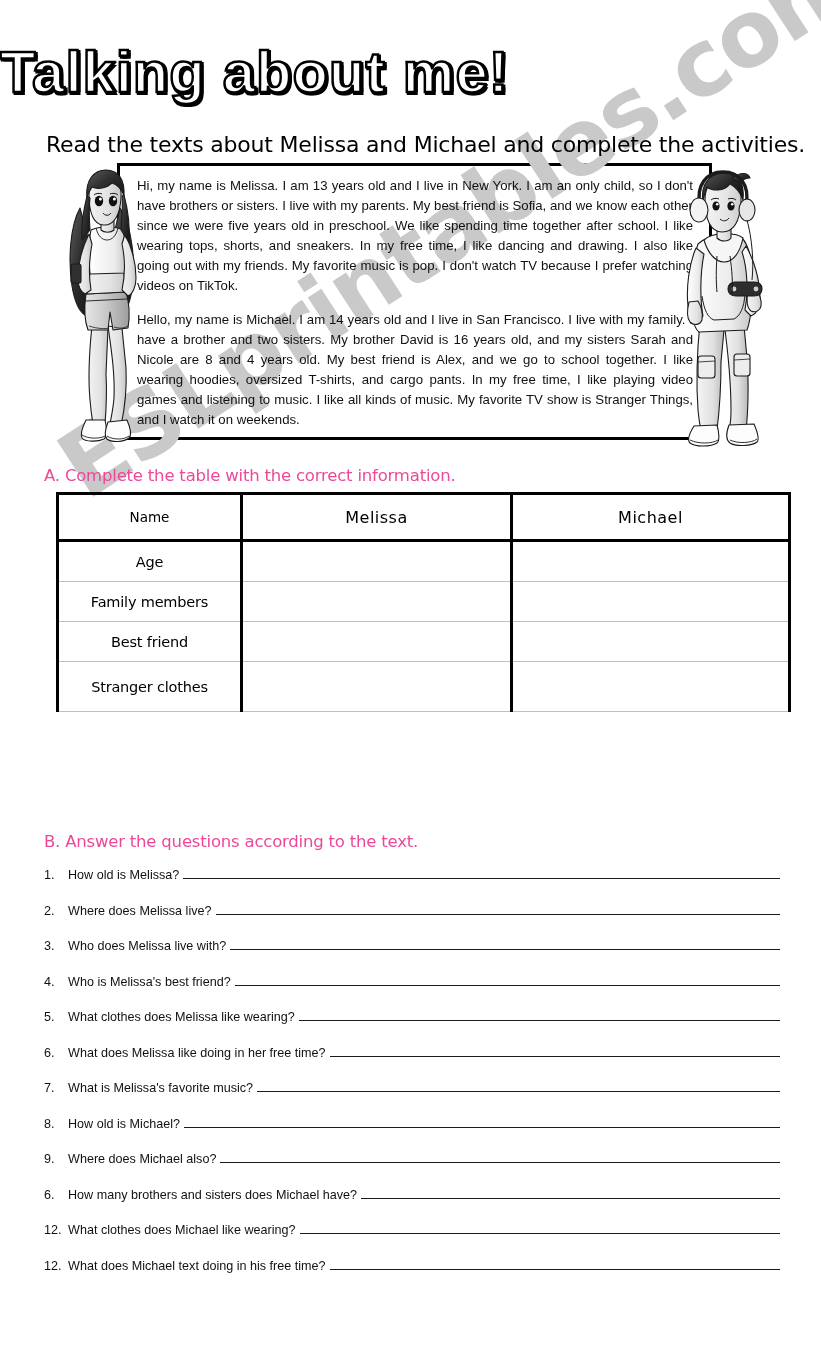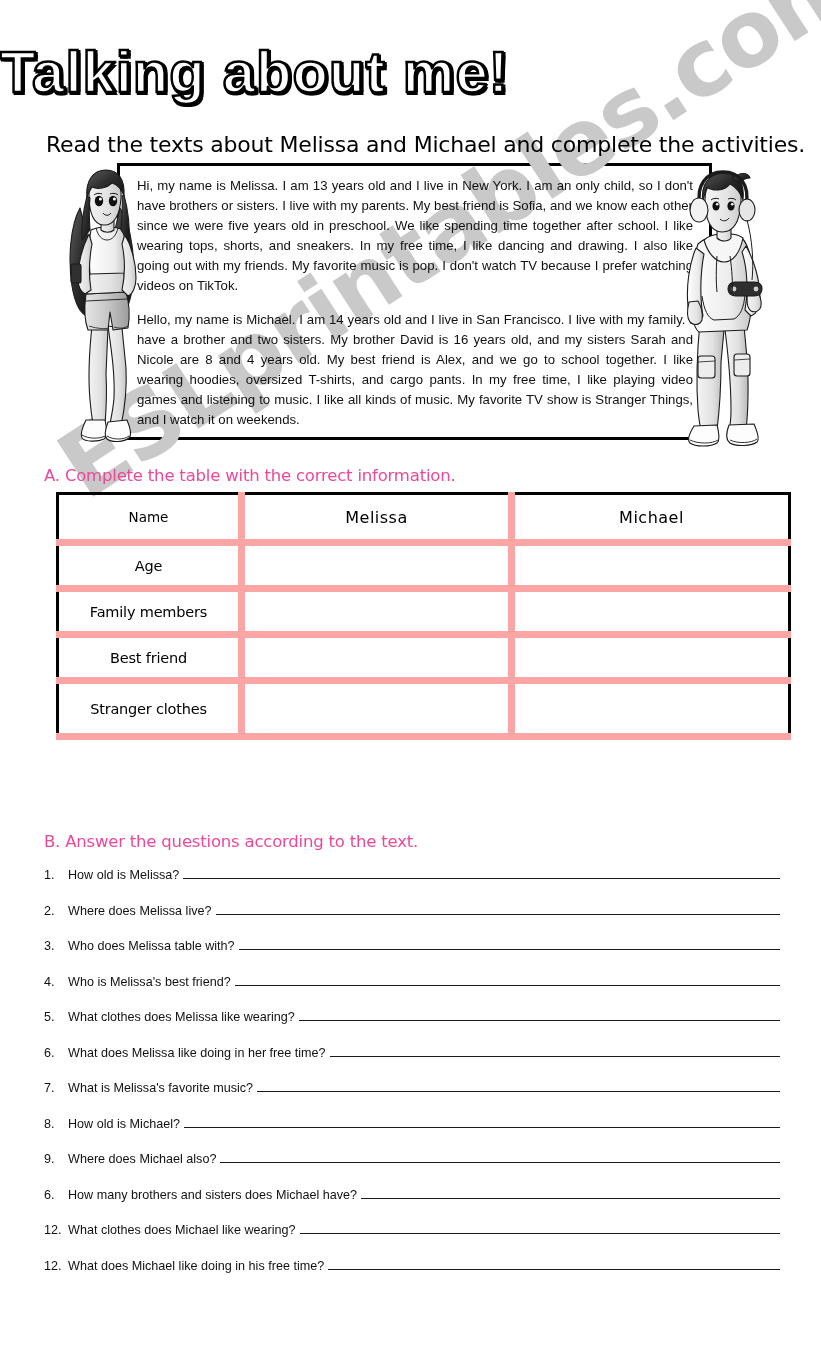--- a/index.html
+++ b/index.html
@@ -127,21 +127,21 @@
     width: 732px;
     border-collapse: collapse;
     table-layout: fixed;
     z-index: 6;
     background: transparent;
   }
   #info-table col.c1 { width: 184px; }
   #info-table col.c2 { width: 270px; }
   #info-table col.c3 { width: 278px; }
   #info-table td {
-    border: 7px solid #fca5a5;
+    border: 1px solid #fca5a5;
     padding: 0;
     text-align: center;
     vertical-align: middle;
     background: transparent;
   }
   #info-table .outer-l { border-left: 3px solid #000000; }
   #info-table .outer-r { border-right: 3px solid #000000; }
   #info-table .outer-t { border-top: 3px solid #000000; }
   #info-table .outer-b { border-bottom: 3px solid #000000; }
   #info-table .thick-r { border-right: 3px solid #000000; }
@@ -419,21 +419,21 @@
       <span class="q-text">How old is Melissa?</span>
       <span class="q-line"></span>
     </div>
     <div class="q-row">
       <span class="q-num">2.</span>
       <span class="q-text">Where does Melissa live?</span>
       <span class="q-line"></span>
     </div>
     <div class="q-row">
       <span class="q-num">3.</span>
-      <span class="q-text">Who does Melissa table with?</span>
+      <span class="q-text">Who does Melissa live with?</span>
       <span class="q-line"></span>
     </div>
     <div class="q-row">
       <span class="q-num">4.</span>
       <span class="q-text">Who is Melissa's best friend?</span>
       <span class="q-line"></span>
     </div>
     <div class="q-row">
       <span class="q-num">5.</span>
       <span class="q-text">What clothes does Melissa like wearing?</span>
@@ -464,18 +464,18 @@
       <span class="q-text">How many brothers and sisters does Michael have?</span>
       <span class="q-line"></span>
     </div>
     <div class="q-row">
       <span class="q-num wide">12.</span>
       <span class="q-text">What clothes does Michael like wearing?</span>
       <span class="q-line"></span>
     </div>
     <div class="q-row">
       <span class="q-num wide">12.</span>
-      <span class="q-text">What does Michael like doing in his free time?</span>
+      <span class="q-text">What does Michael text doing in his free time?</span>
       <span class="q-line"></span>
     </div>
   </div>
 
 </div>
 
 </body></html>

